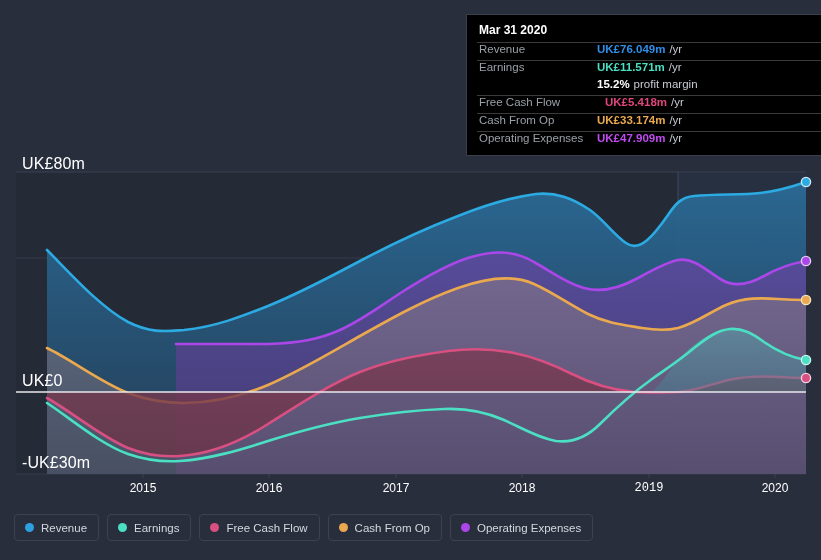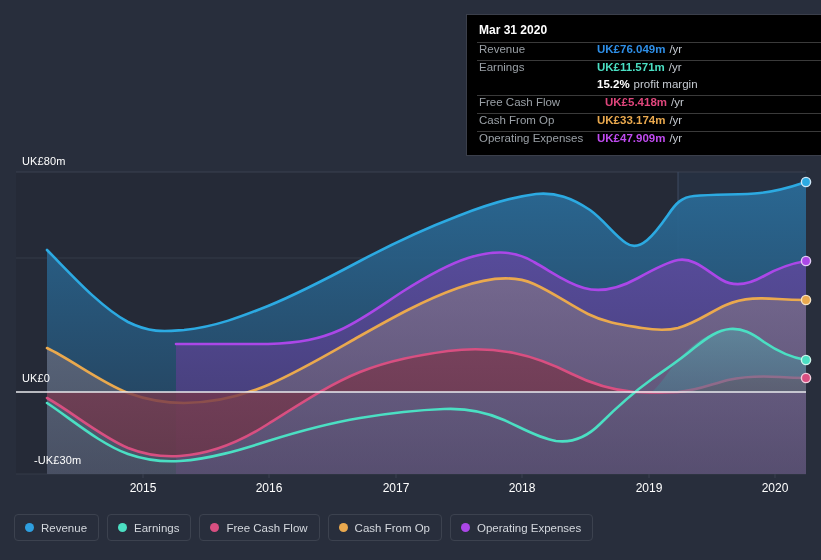--- a/index.html
+++ b/index.html
@@ -24,21 +24,21 @@
   }
   #plot-svg {
     position: absolute;
     left: 0; top: 0;
   }
 
   
   .y-axis-label {
     position: absolute;
     color: #ffffff;
-    font-size: 11px;
+    font-size: 16px;
     letter-spacing: 0.1px;
     white-space: nowrap;
   }
   .x-axis-label {
     position: absolute;
     color: #ffffff;
     font-size: 12px;
     text-align: center;
     white-space: nowrap;
     transform: translateX(-50%);
@@ -227,27 +227,27 @@
       <circle cx="806" cy="182" r="4.6" fill="#2caae2" stroke="#cfe7f7" stroke-width="1.4"></circle>
       <circle cx="806" cy="261" r="4.6" fill="#ab47e8" stroke="#e4cdf7" stroke-width="1.4"></circle>
       <circle cx="806" cy="300" r="4.6" fill="#eaa94e" stroke="#f6e3c4" stroke-width="1.4"></circle>
       <circle cx="806" cy="360" r="4.6" fill="#4bdfc3" stroke="#cdf5ec" stroke-width="1.4"></circle>
       <circle cx="806" cy="378" r="4.6" fill="#d84f81" stroke="#f3cedd" stroke-width="1.4"></circle>
     </g>
   </svg>
 
   <div class="y-axis-label" style="left:22px; top:155px;">UK£80m</div>
   <div class="y-axis-label" style="left:22px; top:372px;">UK£0</div>
-  <div class="y-axis-label" style="left:34px; top:454px;text-align:center;">-UK£30m</div>
+  <div class="y-axis-label" style="left:22px; top:454px;text-align:center;">-UK£30m</div>
 
   <div class="x-axis-label" style="left:143px; top:481px;">2015</div>
   <div class="x-axis-label" style="left:269px; top:481px;">2016</div>
   <div class="x-axis-label" style="left:396px; top:481px;">2017</div>
   <div class="x-axis-label" style="left:522px; top:481px;">2018</div>
-  <div class="x-axis-label" style="left:649px; top:481px;">2019</div>
+  <div class="x-axis-label" style="left:649px; top:481px;font-family:Liberation Mono, monospace;">2019</div>
   <div class="x-axis-label" style="left:775px; top:481px;">2020</div>
 
   <div id="tooltip">
     <div id="tooltip-title">Mar 31 2020</div>
 
     <div class="tt-row">
       <span class="tt-label">Revenue</span>
       <span class="tt-value" style="color:#2e8fe8;text-align:right;">UK£76.049m</span>
       <span class="tt-unit">/yr</span>
     </div>

